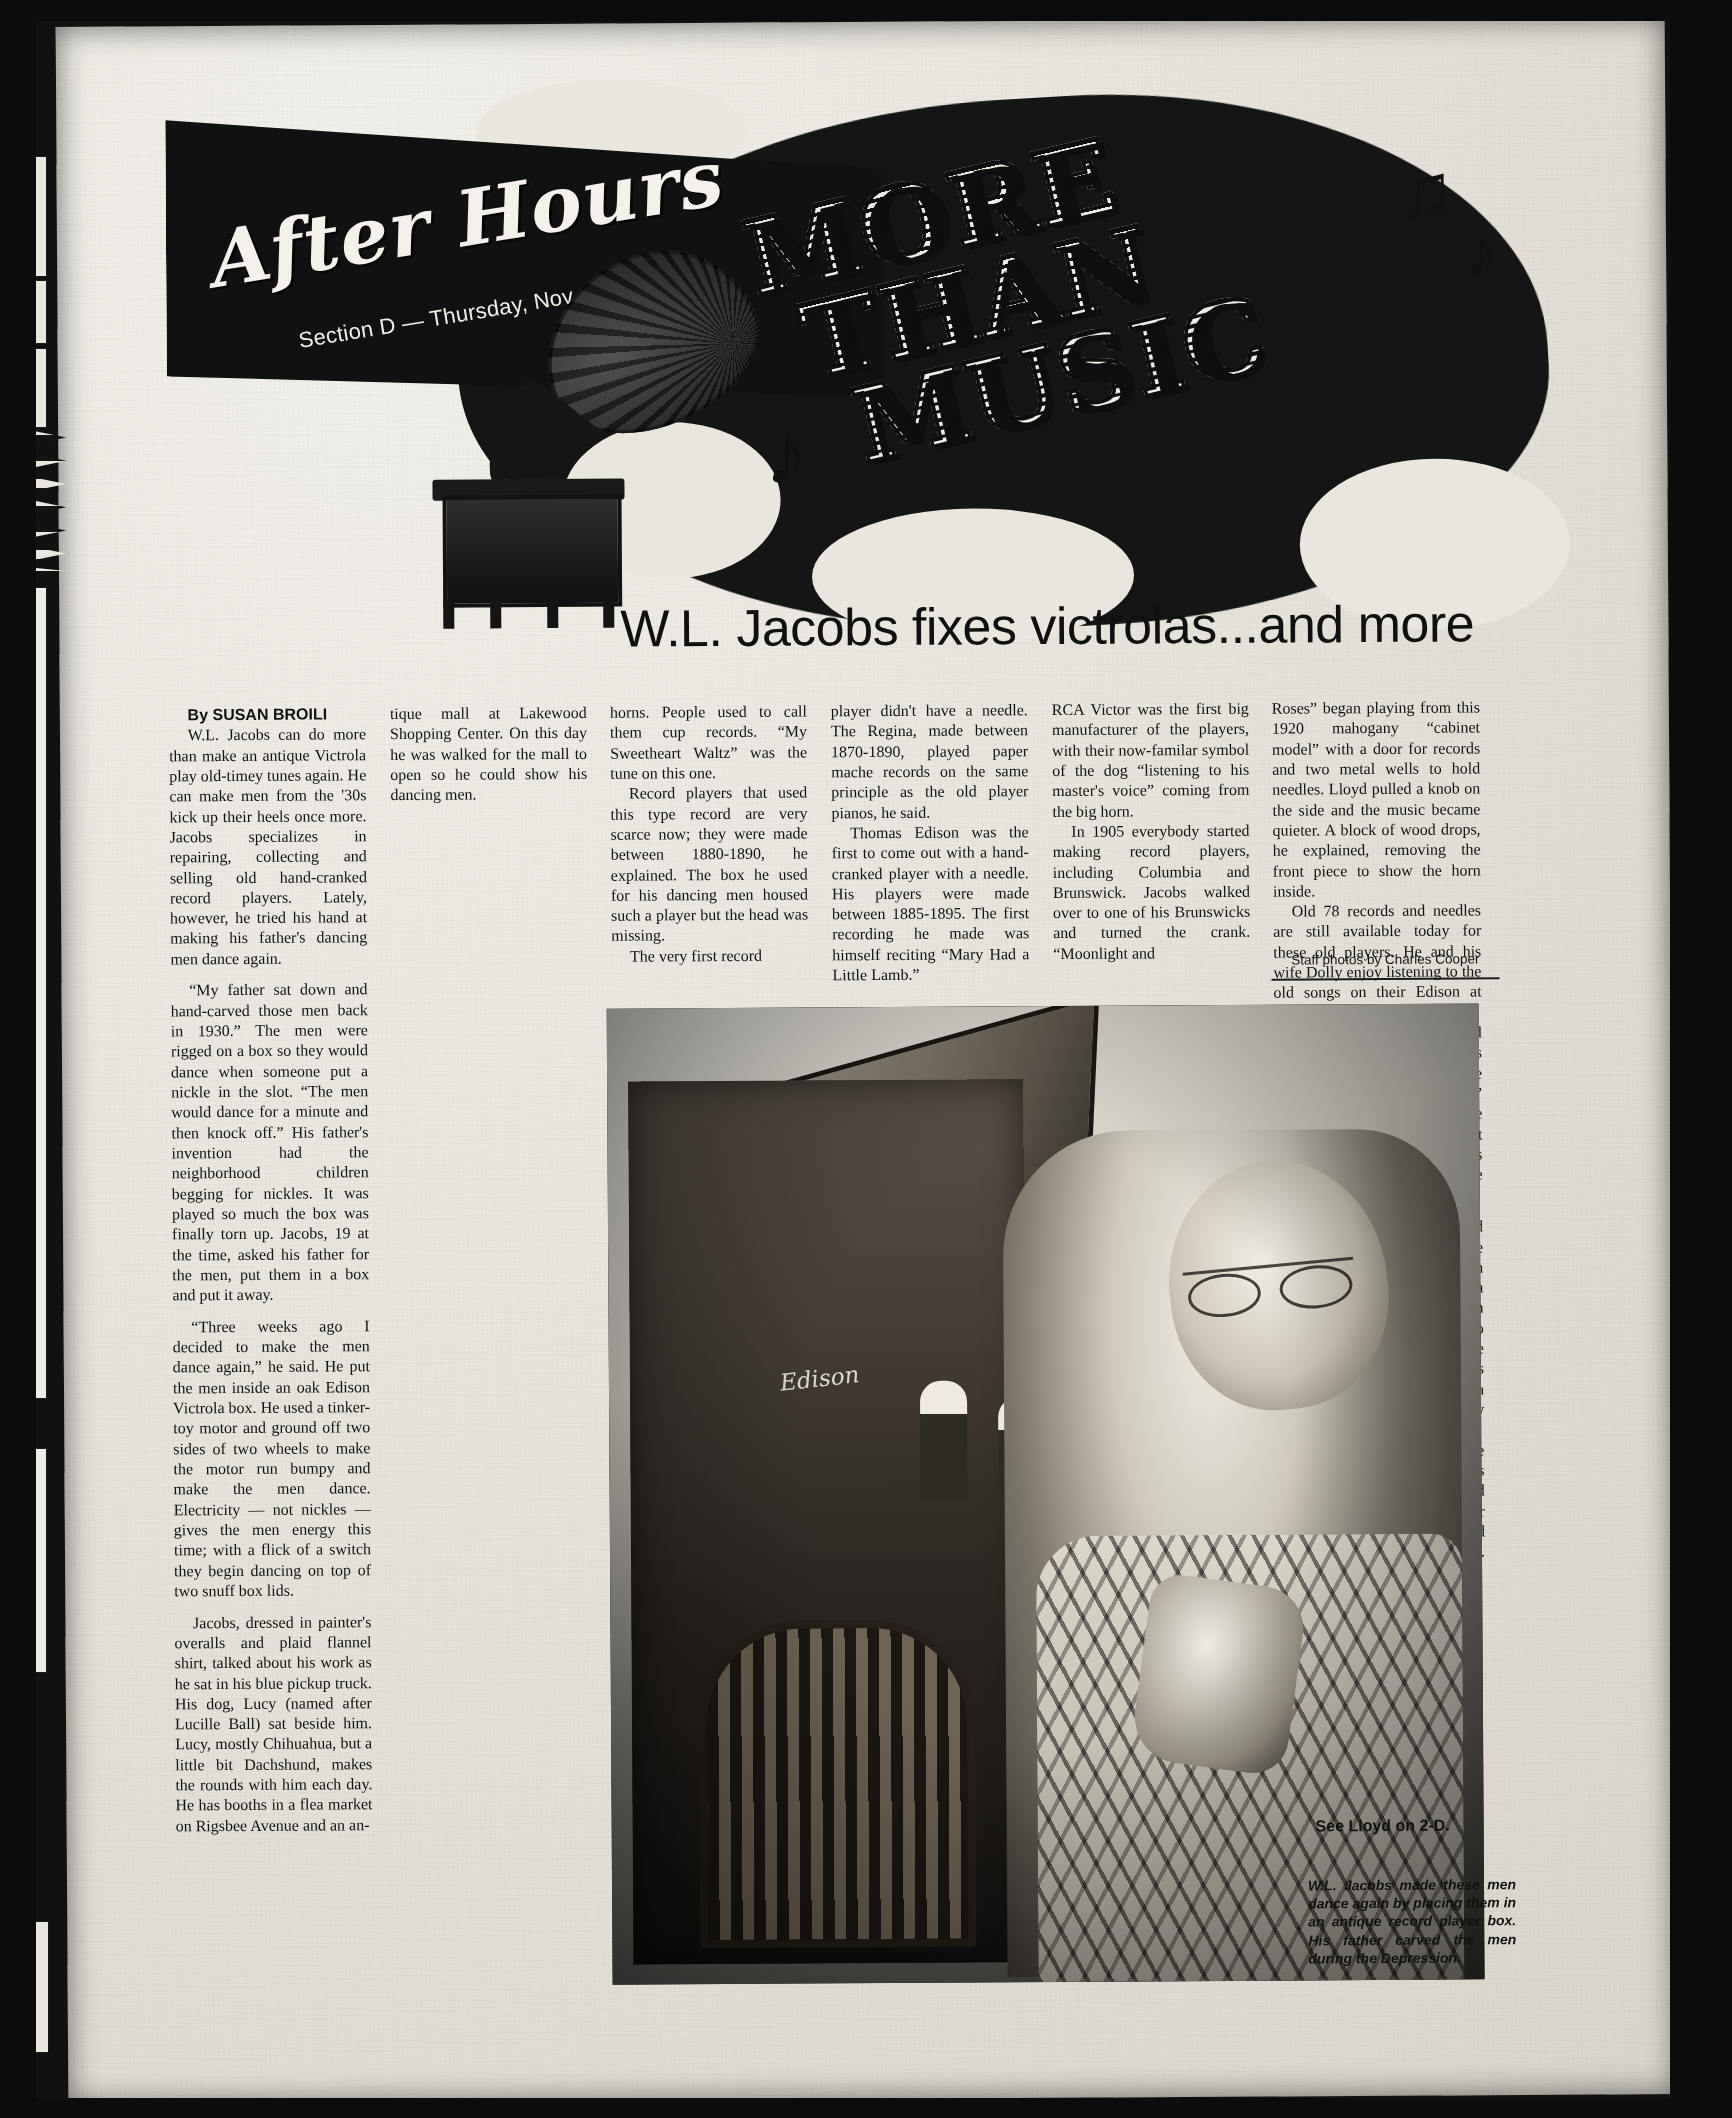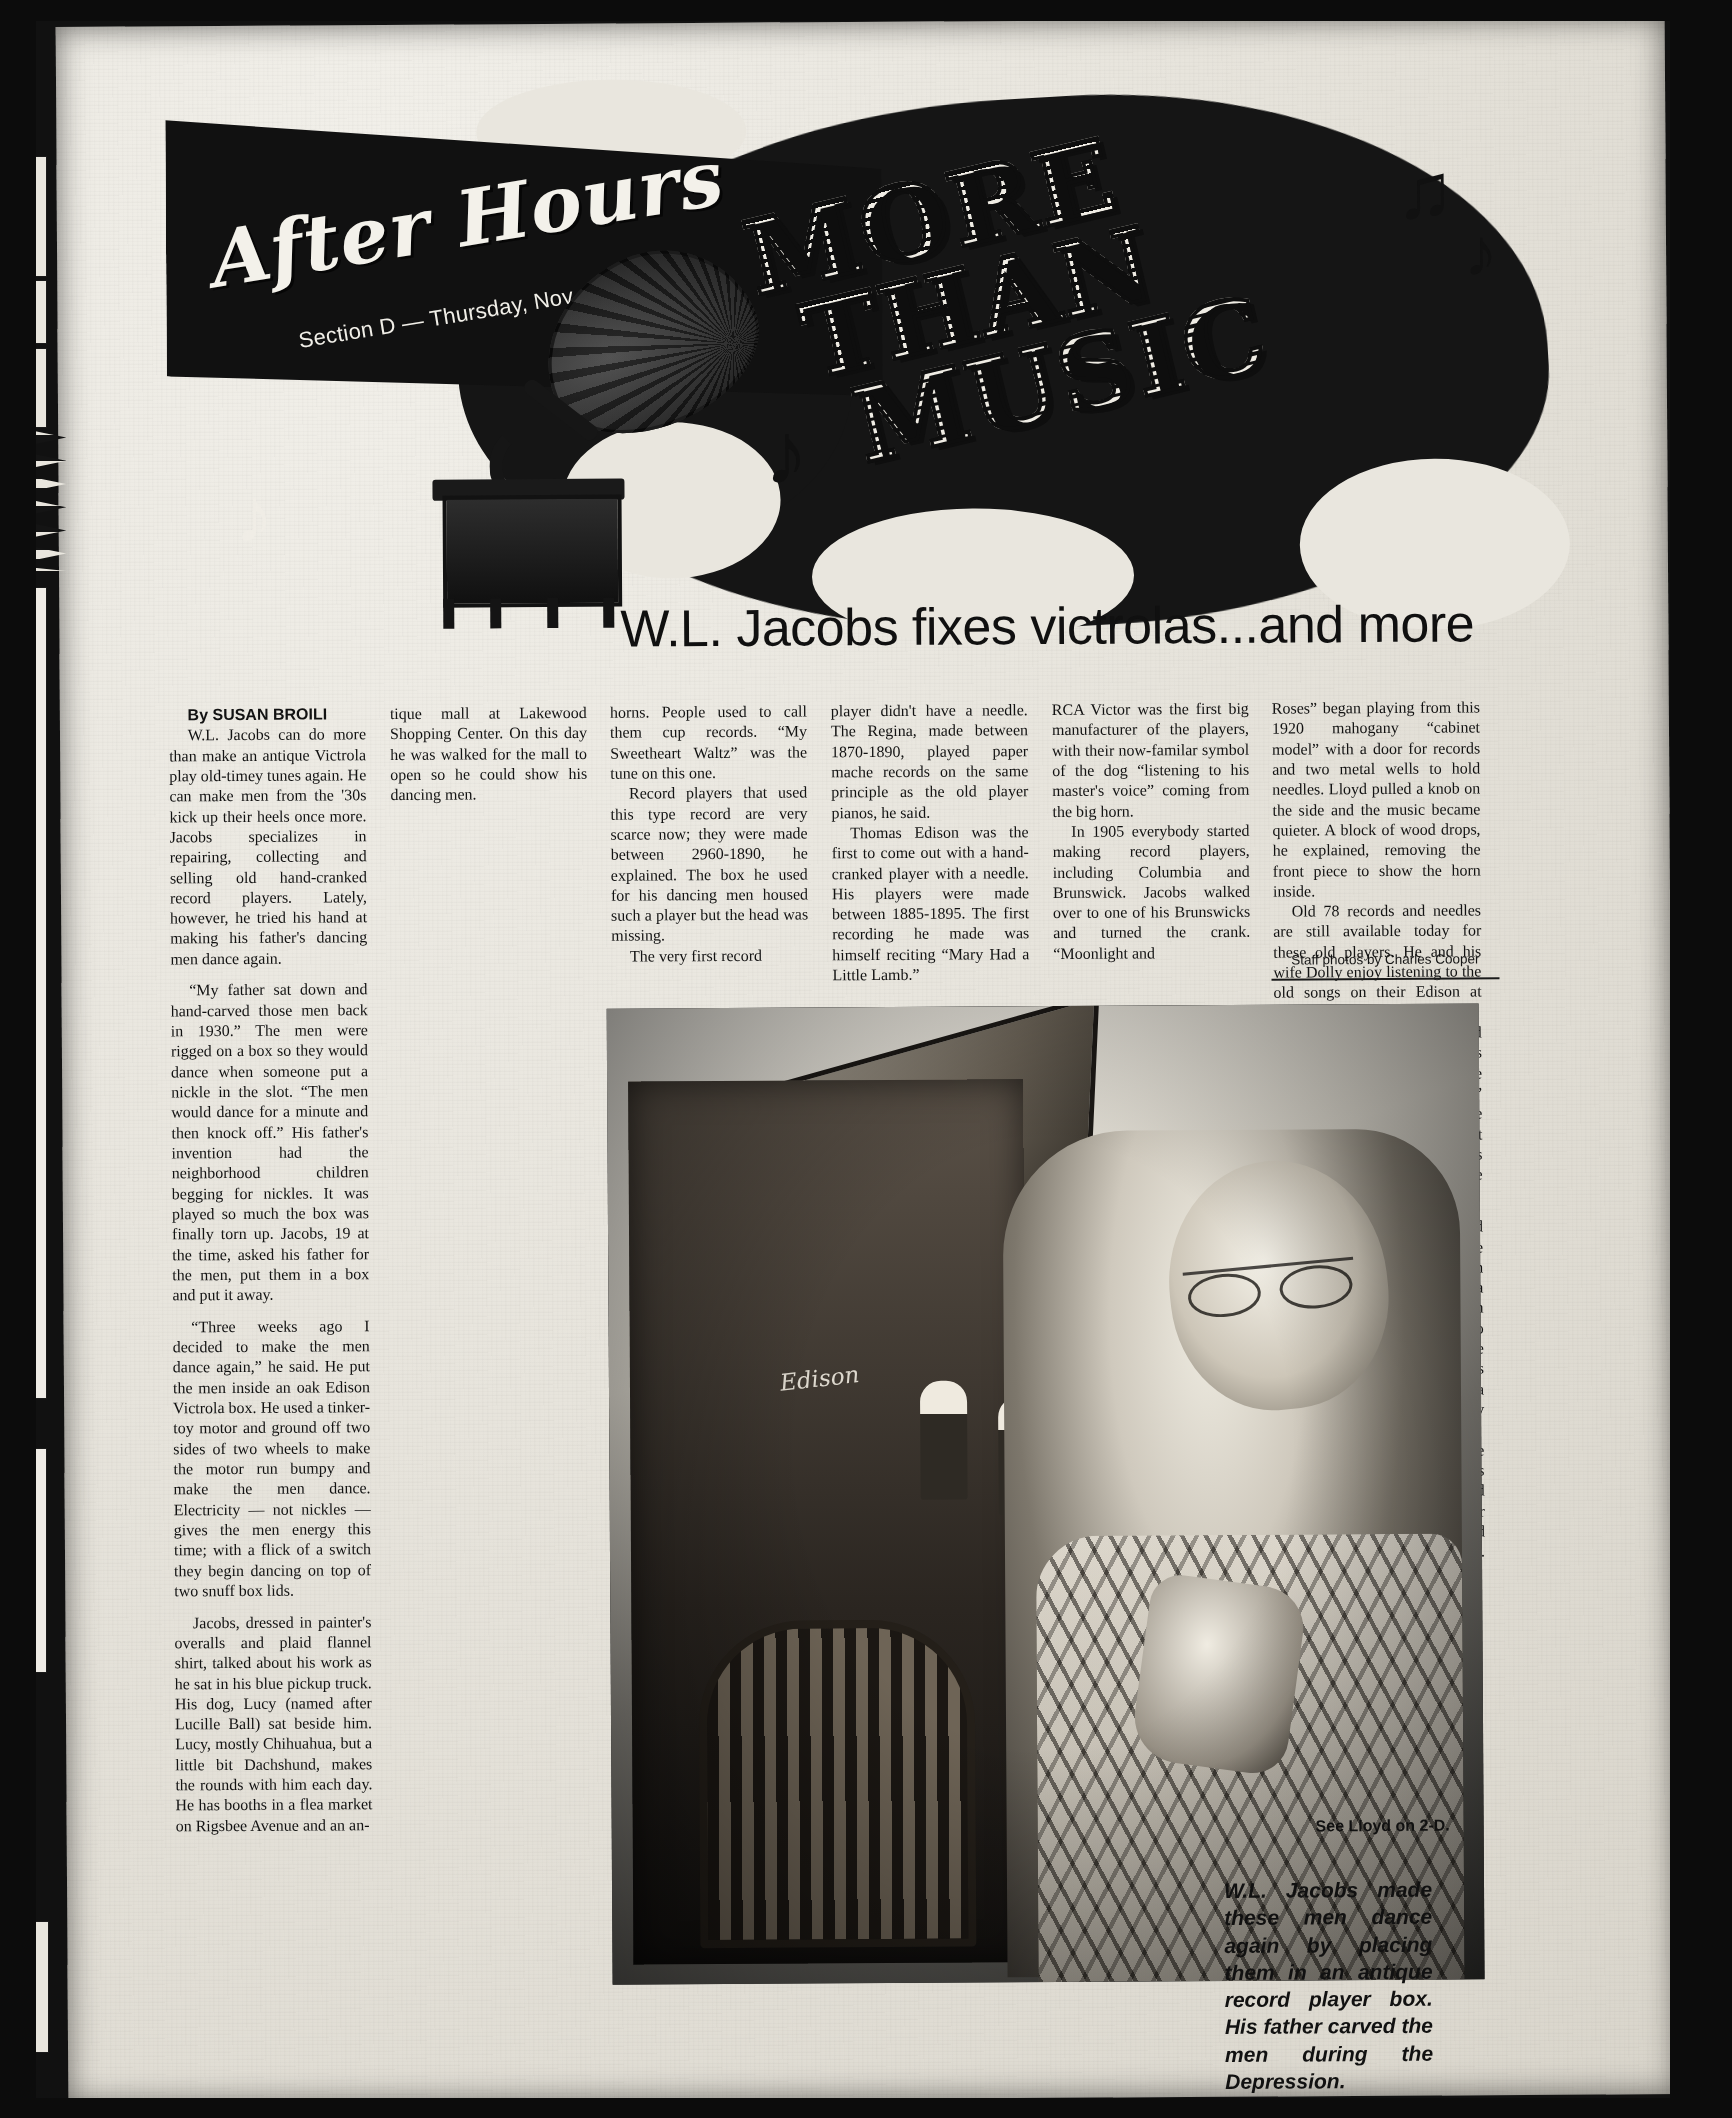--- a/index.html
+++ b/index.html
@@ -376,27 +376,27 @@
     top: 1742px;
     width: 208px;
     text-align: center;
     font-family: "Liberation Sans", sans-serif;
     font-weight: bold;
     font-size: 16px;
     color: #111;
   }
   .caption {
     position: absolute;
-    left: 1048px;
+    left: 1132px;
     top: 1801px;
     width: 208px;
     font-family: "Liberation Sans", sans-serif;
     font-weight: bold;
     font-style: italic;
-    font-size: 21px;
+    font-size: 14px;
     line-height: 1.3;
     color: #111;
     text-align: justify;
   }
 
   
   .right-dark {
     position: absolute;
     right: 0; top: 0; width: 62px; height: 2119px;
     background: #0c0c0c;
@@ -501,21 +501,21 @@
       <p style="margin-top:11.4px;">“Three weeks ago I decided to make the men dance again,” he said. He put the men inside an oak Edison Victrola box. He used a tinker-toy motor and ground off two sides of two wheels to make the motor run bumpy and make the men dance. Electricity — not nickles — gives the men energy this time; with a flick of a switch they begin dancing on top of two snuff box lids.</p>
       <p style="margin-top:11.4px;">Jacobs, dressed in painter's overalls and plaid flannel shirt, talked about his work as he sat in his blue pickup truck. His dog, Lucy (named after Lucille Ball) sat beside him. Lucy, mostly Chihuahua, but a little bit Dachshund, makes the rounds with him each day. He has booths in a flea market on Rigsbee Avenue and an an-</p>
     </div>
 
     <div class="col c2">
       <p class="noind">tique mall at Lakewood Shopping Center. On this day he was walked for the mall to open so he could show his dancing men.</p>
     </div>
 
     <div class="col c3">
       <p class="noind">horns. People used to call them cup records. “My Sweetheart Waltz” was the tune on this one.</p>
-      <p>Record players that used this type record are very scarce now; they were made between 2960-1890, he explained. The box he used for his dancing men housed such a player but the head was missing.</p>
+      <p>Record players that used this type record are very scarce now; they were made between 1880-1890, he explained. The box he used for his dancing men housed such a player but the head was missing.</p>
       <p>The very first record</p>
     </div>
 
     <div class="col c4">
       <p class="noind">player didn't have a needle. The Regina, made between 1870-1890, played paper mache records on the same principle as the old player pianos, he said.</p>
       <p>Thomas Edison was the first to come out with a hand-cranked player with a needle. His players were made between 1885-1895. The first recording he made was himself reciting “Mary Had a Little Lamb.”</p>
     </div>
 
     <div class="col c5">
       <p class="noind">RCA Victor was the first big manufacturer of the players, with their now-familar symbol of the dog “listening to his master's voice” coming from the big horn.</p>

